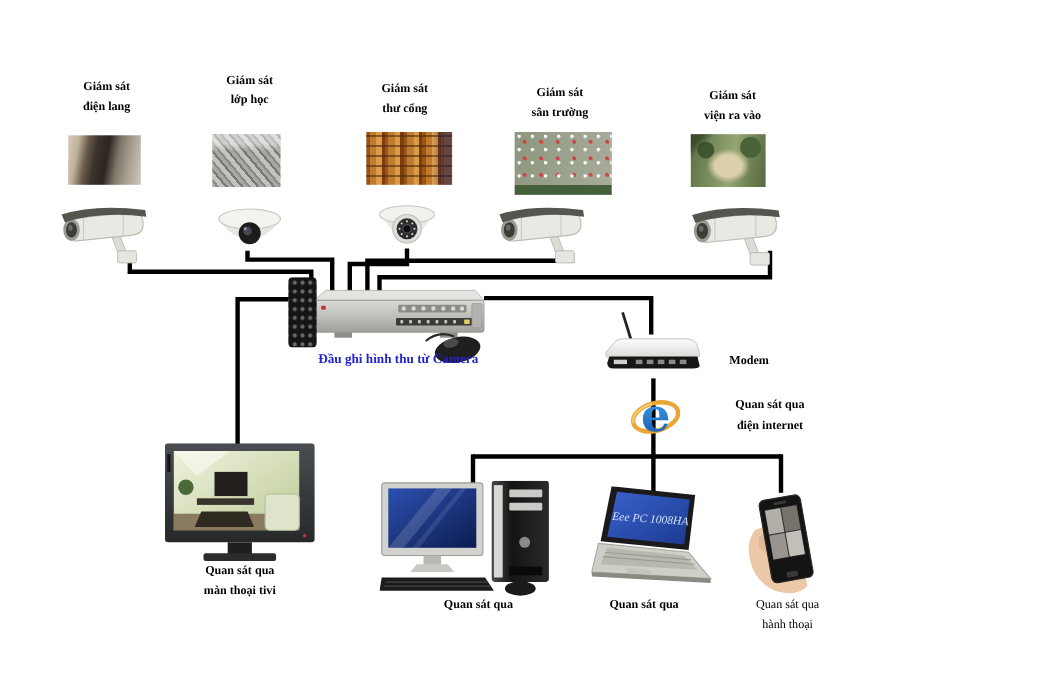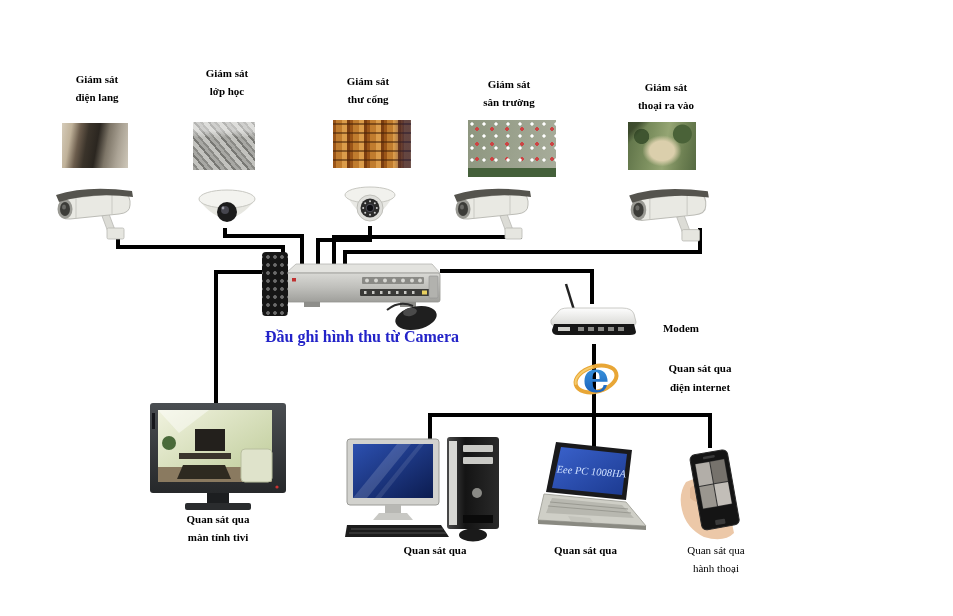--- a/index.html
+++ b/index.html
@@ -12,21 +12,21 @@
   .lbl{font-weight:bold;font-size:11px;line-height:18px;text-align:center;}
   .lbl.blue{color:#2323c8;}
   .lbl.left{text-align:center;}
   .lbl.normal{font-weight:normal;}
   
   #zl0{left:38px;top:70px;width:118px;}
   #zl1{left:172px;top:64px;width:110px;}
   #zl2{left:312px;top:72px;width:112px;}
   #zl3{left:448px;top:75px;width:122px;}
   #zl4{left:602px;top:78px;width:128px;}
-  #dvr-label{left:250px;top:328px;width:224px;font-size:16px;}
+  #dvr-label{left:250px;top:317px;width:224px;font-size:12px;}
   #modem-label{left:636px;top:319px;width:90px;}
   #internet-label{left:640px;top:359px;width:120px;line-height:19px;}
   #tv-label{left:152px;top:510px;width:132px;}
   #desktop-label{left:350px;top:541px;width:170px;line-height:19.5px;}
   #laptop-label{left:518px;top:541px;width:135px;}
   #phone-label{left:652px;top:541px;width:128px;}
   
   #wires{left:0;top:0;}
   #wires polyline{fill:none;stroke:#000;stroke-width:4;}
   
@@ -102,21 +102,21 @@
   <div id="zl2" class="abs lbl">
     <div>Giám sát</div>
     <div>thư cổng</div>
   </div>
   <div id="zl3" class="abs lbl">
     <div>Giám sát</div>
     <div>sân trường</div>
   </div>
   <div id="zl4" class="abs lbl">
     <div>Giám sát</div>
-    <div>thoại ra vào</div>
+    <div>viện ra vào</div>
   </div>
 
   <div id="p0" class="photo"></div>
   <div id="p1" class="photo"></div>
   <div id="p2" class="photo"></div>
   <div id="p3" class="photo"></div>
   <div id="p4" class="photo"></div>
 
   <svg id="cam0" class="abs" viewBox="0 0 85 58">
     <path d="M50 34 L57 32 L63 48 L56 50 Z" fill="#dcdcd6" stroke="#b8b8b2" stroke-width="0.8"></path>
@@ -241,21 +241,21 @@
     <rect x="30" y="50" width="52" height="6" fill="#3a352c"></rect>
     <rect x="46" y="26" width="30" height="22" fill="#23201c"></rect>
     <polygon points="28,76 82,76 76,62 34,62" fill="#2e2a20"></polygon>
     <rect x="3" y="10" width="3" height="16" fill="#15161a"></rect>
     <circle cx="128" cy="84" r="1.6" fill="#cc3333"></circle>
     <rect x="58" y="90" width="22" height="11" fill="#1c1e20"></rect>
     <rect x="36" y="100" width="66" height="7" rx="2" fill="#2a2c2e"></rect>
   </svg>
   <div id="tv-label" class="abs lbl">
     <div>Quan sát qua</div>
-    <div>màn tính tivi</div>
+    <div>màn thoại tivi</div>
   </div>
 
   <svg id="modem" class="abs" viewBox="0 0 96 64">
     <defs>
       <linearGradient id="mdg" x1="0" y1="0" x2="0" y2="1">
           <stop offset="0" stop-color="#fdfdfd"></stop>
           <stop offset="1" stop-color="#d8d8d4"></stop>
         </linearGradient>
     </defs>
     <line x1="22" y1="2" x2="30" y2="28" stroke="#222" stroke-width="2.5"></line>

